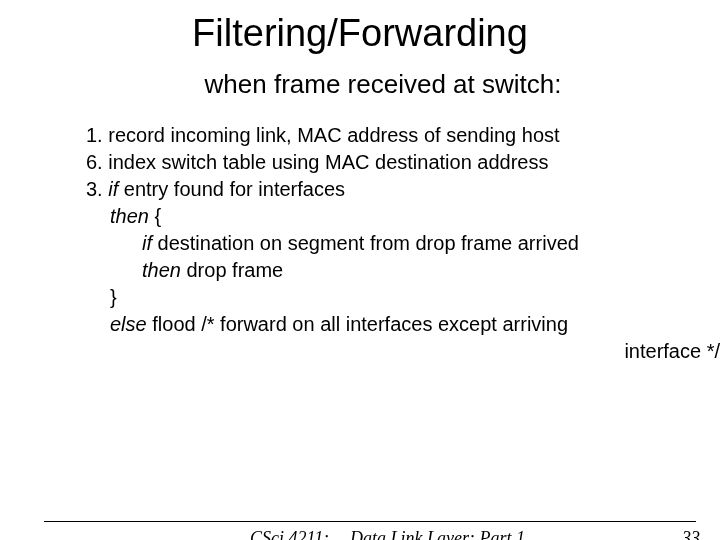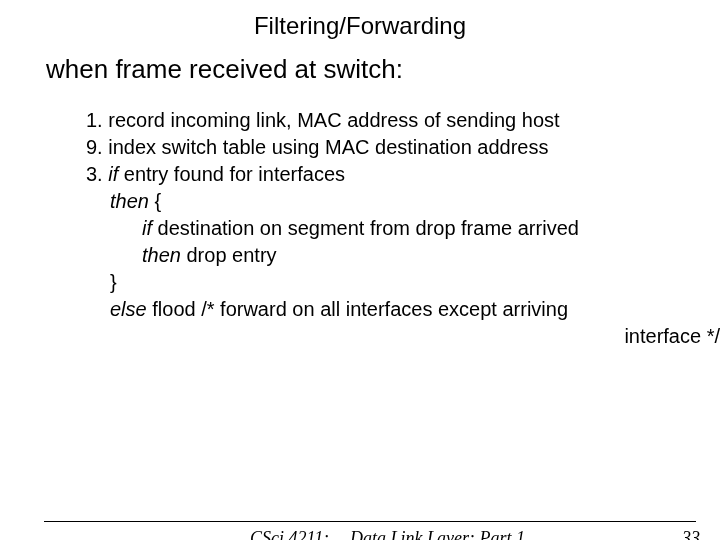--- a/index.html
+++ b/index.html
@@ -12,28 +12,28 @@
     color: #000;
     overflow: hidden;
   }
   .slide {
     position: relative;
     width: 720px;
     height: 540px;
     box-sizing: border-box;
   }
   .title {
-    font-size: 24px;
+    font-size: 38px;
     font-weight: normal;
     text-align: center;
     margin-top: 12px;
   }
   .subtitle {
     font-size: 26px;
-    text-align: left;
+    text-align: center;
     margin-left: 46px;
     margin-top: 14px;
   }
   .content {
     font-size: 20px;
     margin-left: 86px;
     margin-top: 22px;
     line-height: 1.35;
   }
   .indent1 { margin-left: 24px; }
@@ -71,32 +71,32 @@
 <body>
 
 <div class="slide">
 
   <div class="title">Filtering/Forwarding</div>
 
   <div class="subtitle">when  frame received at switch:</div>
 
   <div class="content">
     <div>1. record incoming link, MAC address of sending host</div>
-    <div>9. index switch table using MAC destination address</div>
+    <div>6. index switch table using MAC destination address</div>
     <div>
       <span>3. </span><span class="kw">if</span><span> entry found for interfaces</span>
     </div>
     <div class="indent1">
       <span class="kw">then</span><span> {</span>
     </div>
     <div class="indent2">
       <span class="kw">if</span><span> destination on segment from drop frame arrived</span>
     </div>
     <div class="indent2">
-      <span class="kw">then</span><span> drop entry</span>
+      <span class="kw">then</span><span> drop frame</span>
     </div>
     <div class="indent1">}</div>
     <div class="indent1">
       <span class="kw">else</span><span> flood  /* forward on all interfaces except arriving</span>
     </div>
     <div class="indent3">interface */</div>
   </div>
 
   <div class="footer">
     <hr class="footer-divider">

